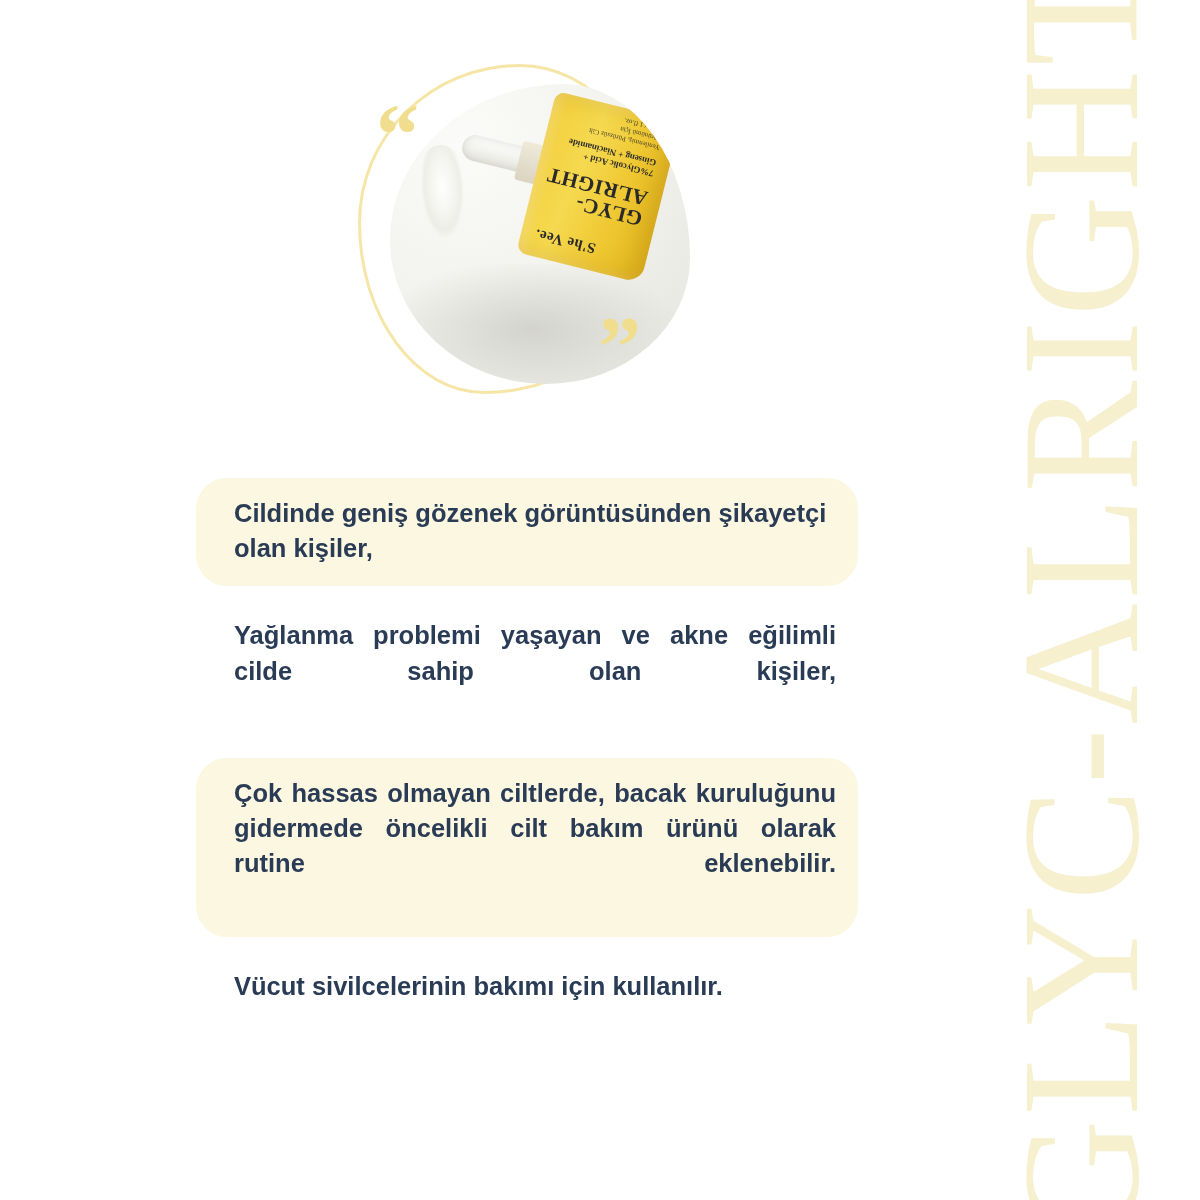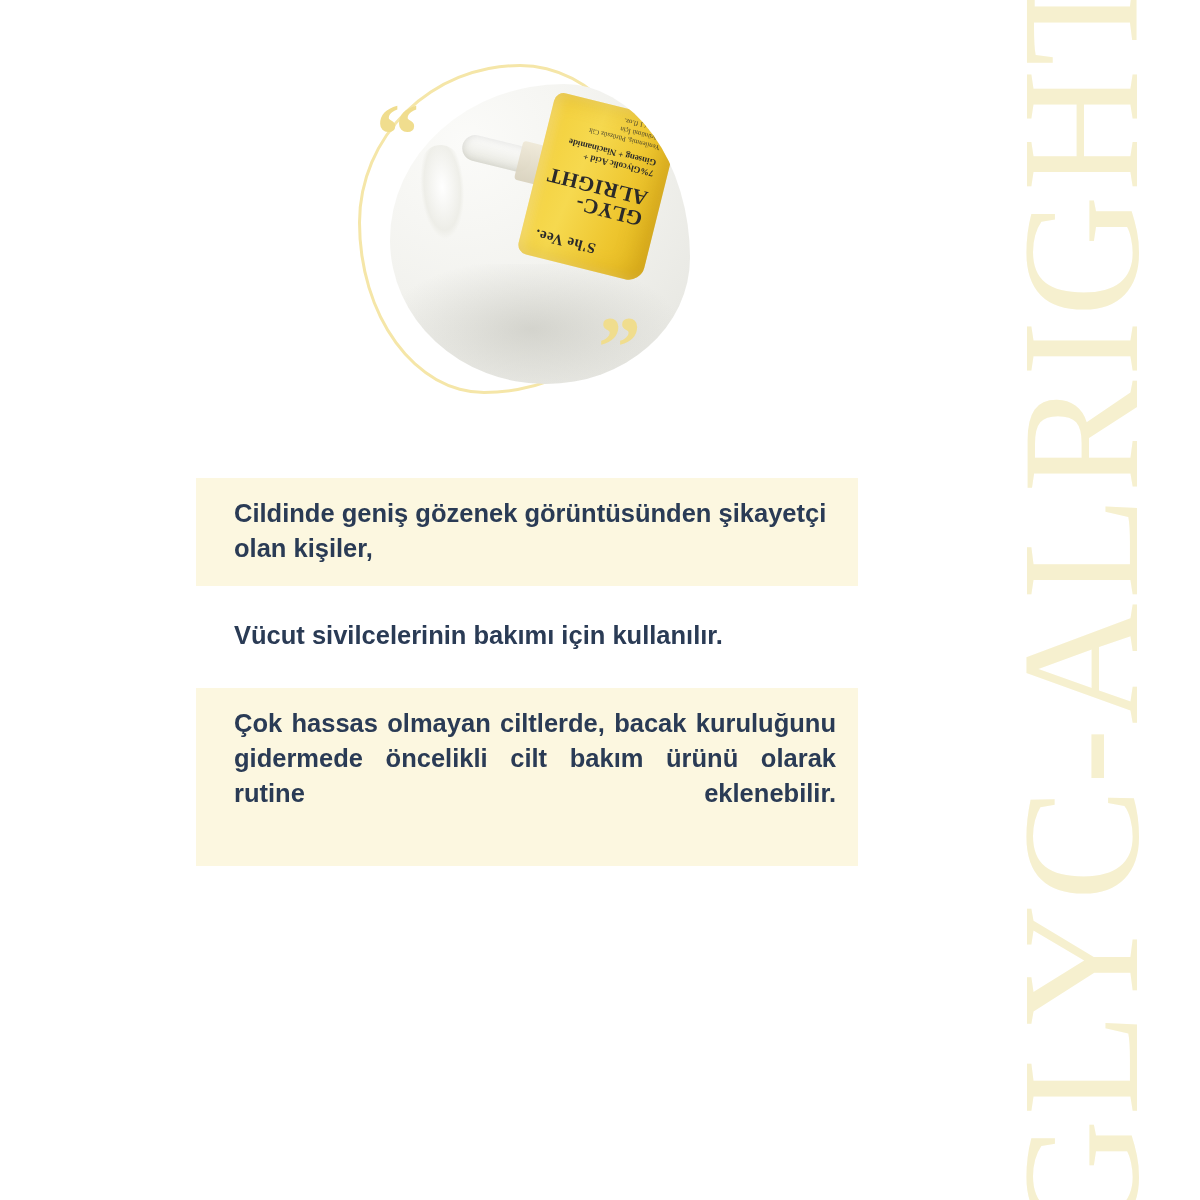--- a/index.html
+++ b/index.html
@@ -186,20 +186,21 @@
     width: 662px;
   }
   .para {
     color: #2a3b55;
     font-size: 25.5px;
     font-weight: 700;
     line-height: 1.38;
     padding: 18px 22px 20px 38px;
     box-sizing: border-box;
     margin: 0 0 14px 0;
+    border-radius: 31px;
   }
   .para.shaded { background: #fcf7e0; }
   .para.plain  { background: transparent; }
   .para.justify { text-align: justify; }
   .para.justify::after { content: ""; display: inline-block; width: 100%; }
 </style>
 </head>
 <body>
 
 <div id="side-word">
@@ -227,15 +228,16 @@
         </div>
       </div>
     </div>
   </div>
   <div class="quote quote-open">“</div>
   <div class="quote quote-close">”</div>
 </div>
 
 <div id="content">
   <p class="para shaded">Cildinde geniş gözenek görüntüsünden şikayetçi olan kişiler,</p>
+  <p class="para plain justify">Yağlanma problemi yaşayan ve akne eğilimli cilde sahip olan kişiler,</p>
+  <p class="para shaded justify">Çok hassas olmayan ciltlerde, bacak kuruluğunu gidermede öncelikli cilt bakım ürünü olarak rutine eklenebilir.</p>
   <p class="para plain">Vücut sivilcelerinin bakımı için kullanılır.</p>
-  <p class="para shaded justify">Çok hassas olmayan ciltlerde, bacak kuruluğunu gidermede öncelikli cilt bakım ürünü olarak rutine eklenebilir.</p>
 </div>
 
 </body></html>

